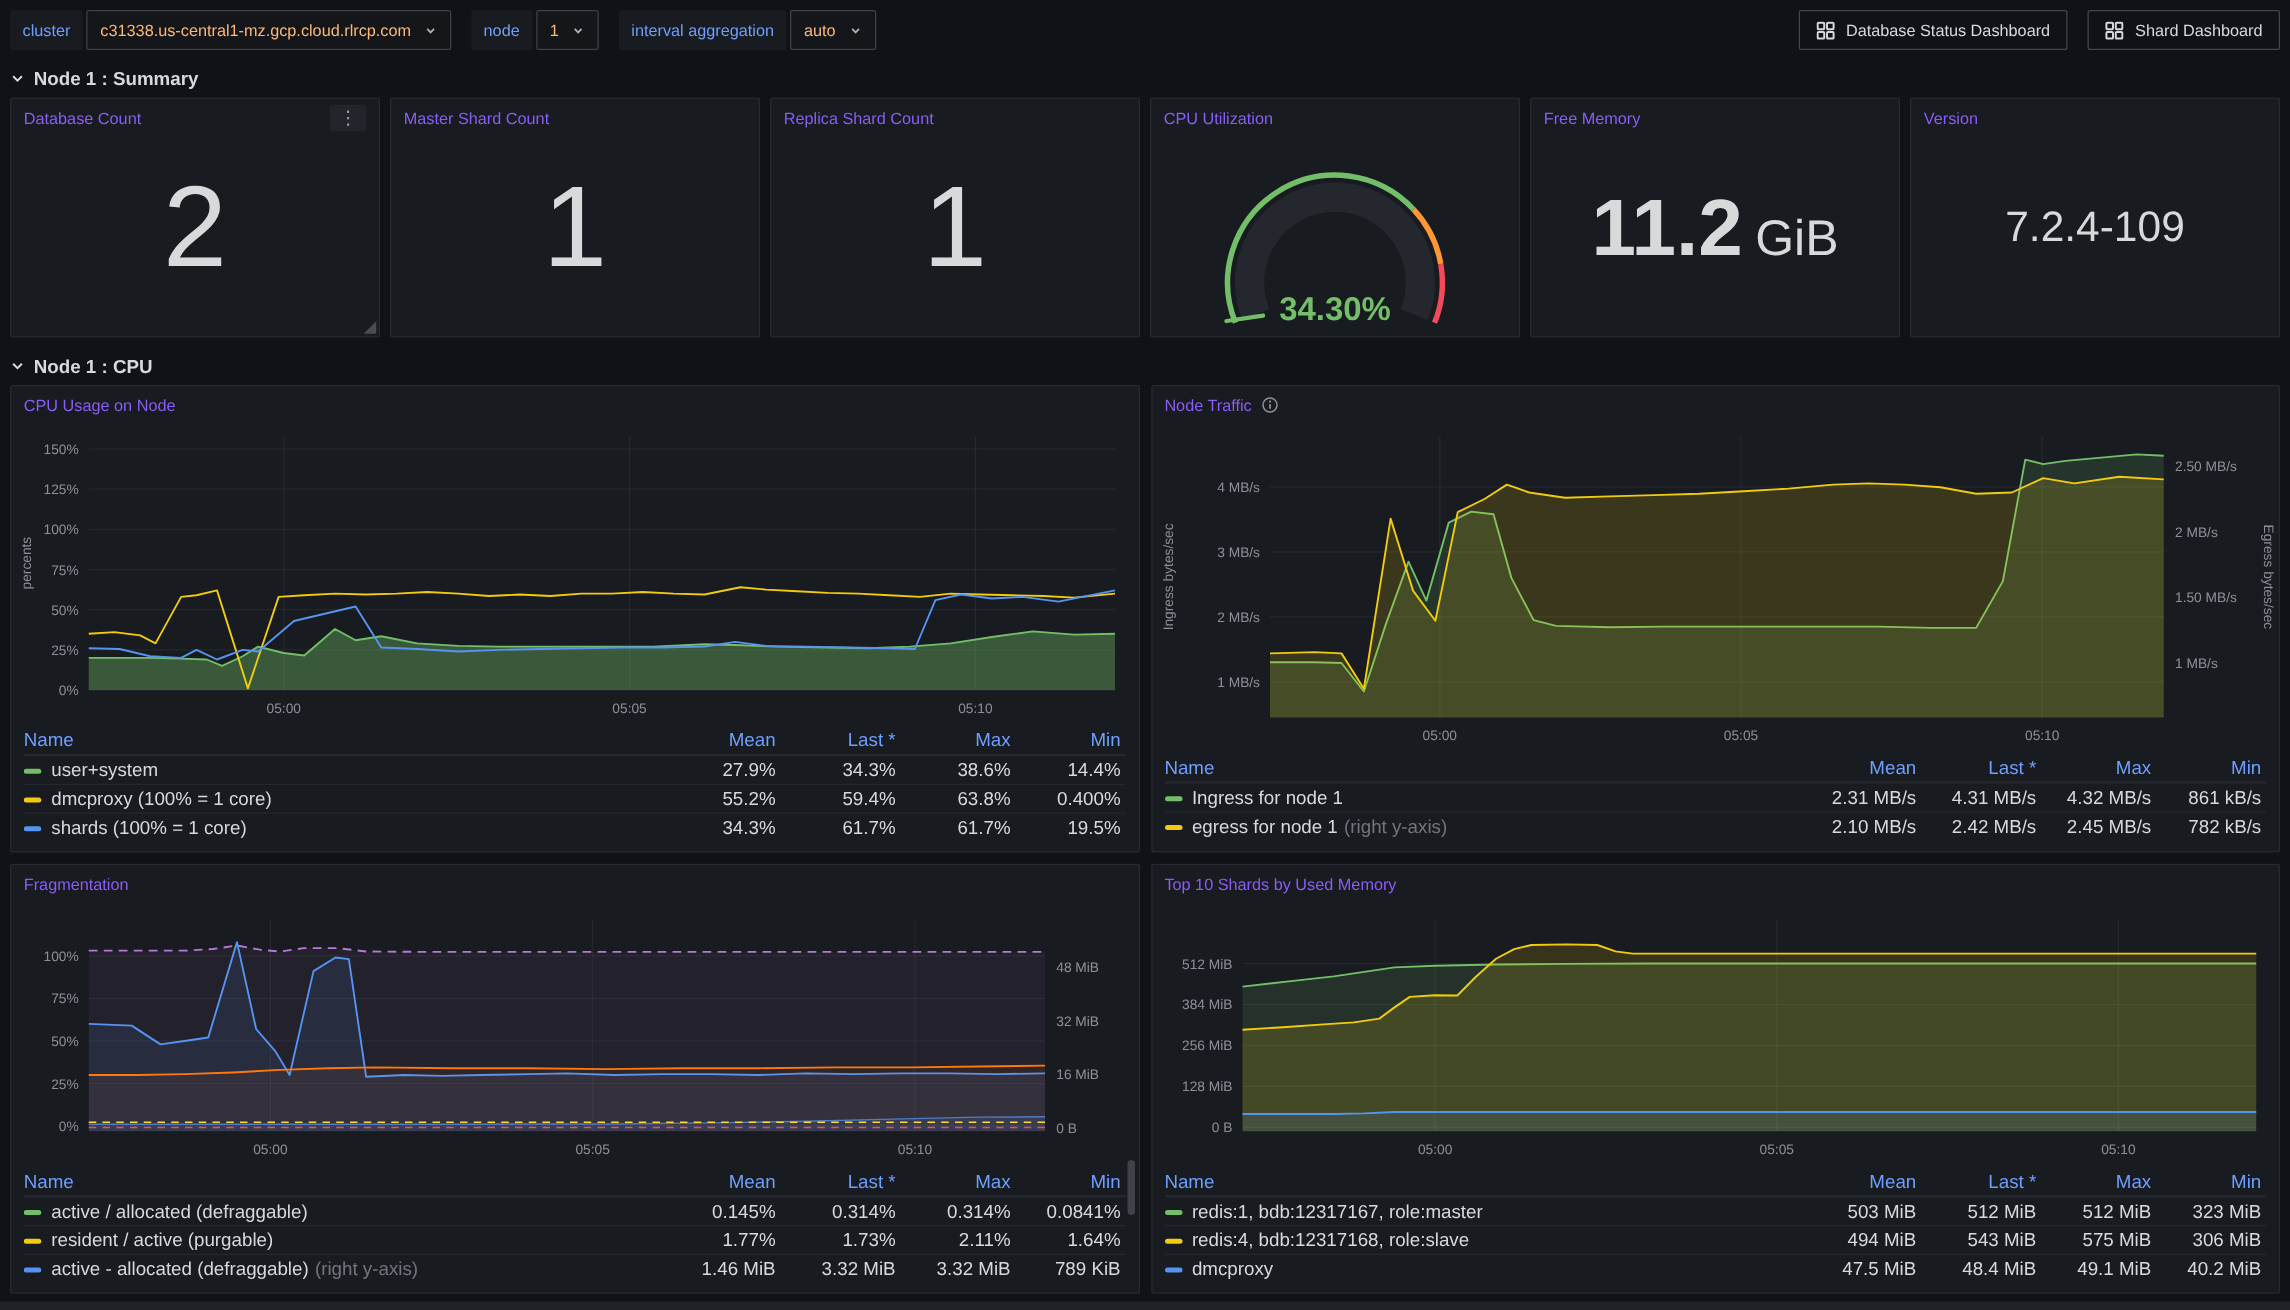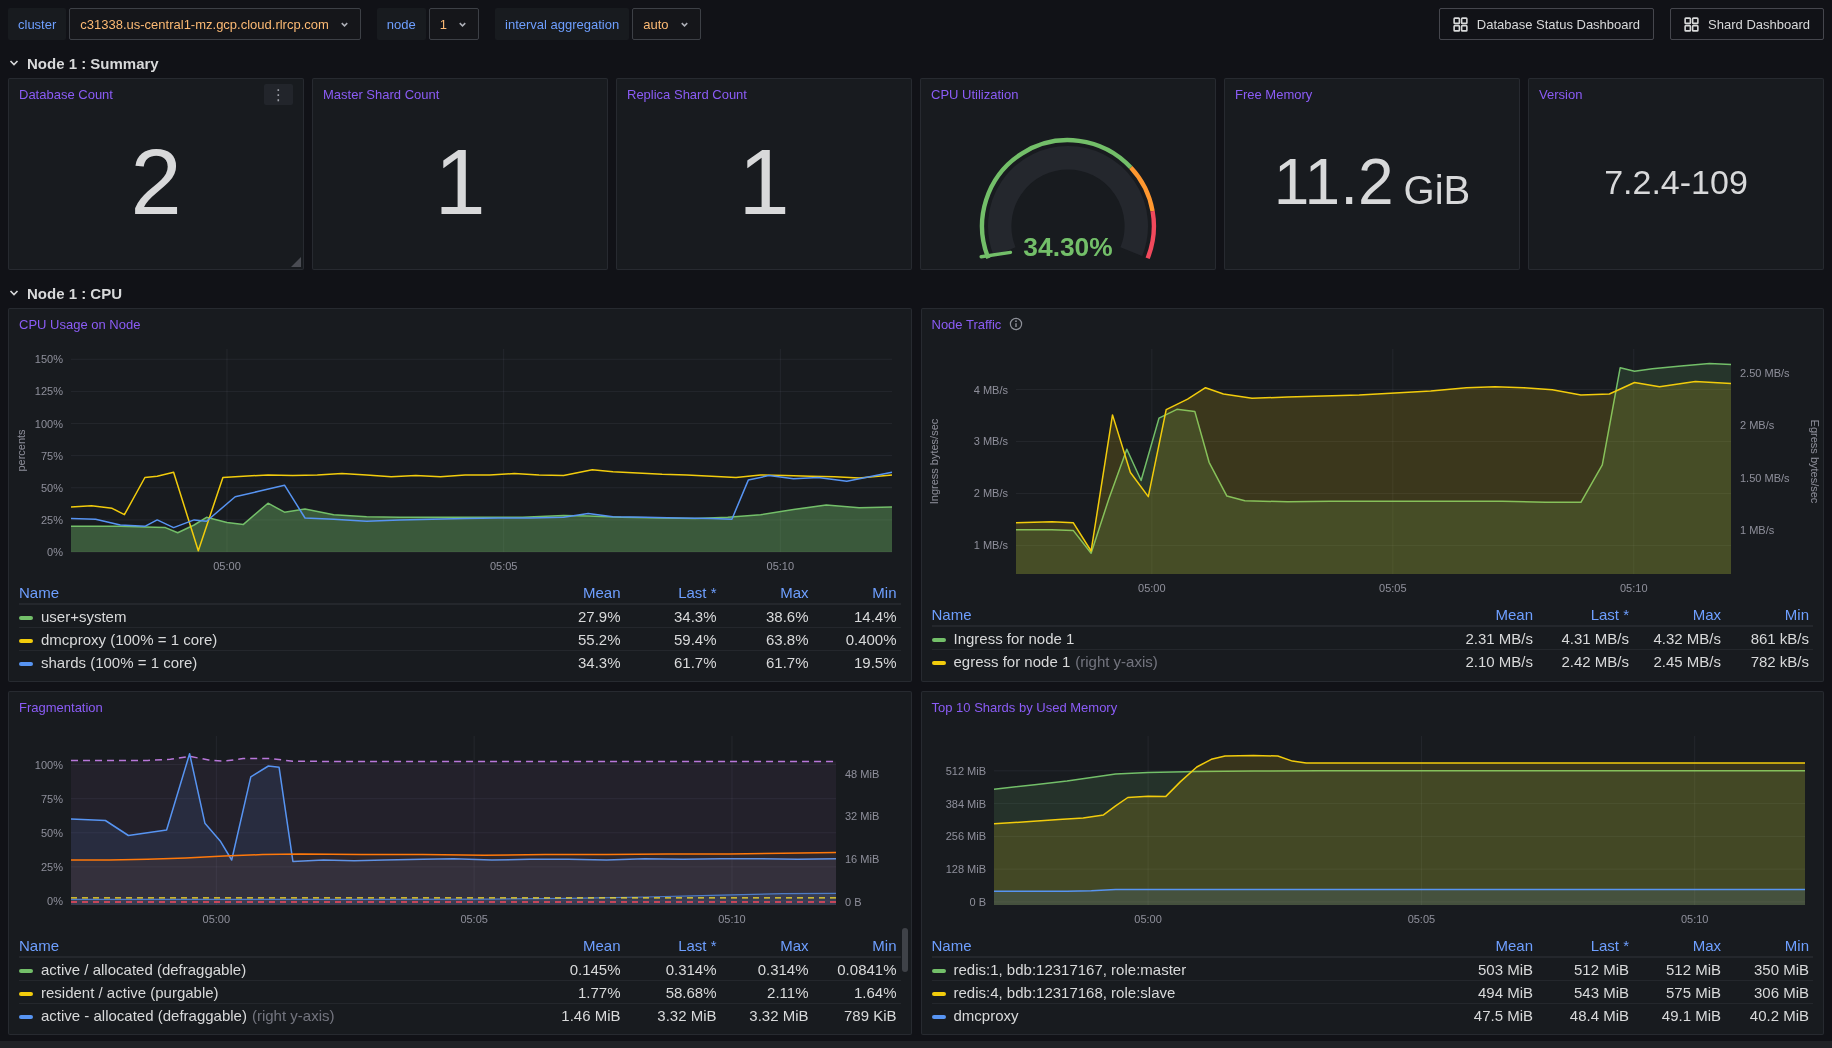--- a/index.html
+++ b/index.html
@@ -15,21 +15,21 @@
 .dash-btn{height:32px;display:flex;align-items:center;gap:9px;padding:0 13px;background:transparent;border:1px solid rgba(204,204,220,0.28);border-radius:2px;color:#d8d9da;font-size:13px;font-weight:500;font-family:Liberation Sans, sans-serif;cursor:pointer;white-space:nowrap}
 .section-header{display:flex;align-items:center;gap:7px;padding:4px 8px;height:30px;font-size:15px;font-weight:600;color:#d8d9da;cursor:pointer}
 .summary-row{display:grid;grid-template-columns:repeat(6,1fr);gap:8px;margin:0 8px;height:186px}
 .panel{background:#181b1f;border:1px solid rgba(204,204,220,0.09);border-radius:2px;position:relative;display:flex;flex-direction:column}
 .panel-header{display:flex;align-items:center;padding:6px 10px;height:30px;flex:none}
 .panel-title{font-size:13px;font-weight:500;color:#8b5cf6}
 .hdr-right{margin-left:auto}
 .stat-body{flex:1;display:flex;align-items:center;justify-content:center;padding-bottom:14px}
 .stat-huge{font-size:92px;font-weight:500;color:#d8d9da;line-height:1}
 .stat-mem{display:flex;align-items:baseline;gap:10px;color:#d8d9da}
-.stat-mem .v{font-size:64px;font-weight:400;line-height:1}
+.stat-mem .v{font-size:64px;font-weight:700;line-height:1}
 .stat-mem .u{font-size:40px;font-weight:500}
 .stat-version{font-size:34px;font-weight:500;color:#d8d9da}
 .kebab{color:#9da0a8;font-size:15px;line-height:1;padding:3px 7px;background:#22252b;border-radius:2px;cursor:pointer}
 .resize-handle{position:absolute;right:2px;bottom:2px;width:0;height:0;border-bottom:10px solid rgba(204,204,220,0.28);border-left:10px solid transparent;cursor:nwse-resize}
 .charts-grid{display:grid;grid-template-columns:1fr 1fr;gap:9px;margin:0 8px}
 .chart-panel svg.chart{display:block;margin:0 4px}
 .gauge-wrap{flex:1;display:flex;align-items:center;justify-content:center}
 .legend-table{margin:2px 10px 6px;font-size:15px}
 .lrow{display:grid;grid-template-columns:1fr 96px 96px 92px 88px;height:23px;align-items:center;border-top:1px solid rgba(204,204,220,0.07)}
 .lrow.lhead{border-top:none;border-bottom:1px solid rgba(204,204,220,0.07)}
@@ -350,21 +350,21 @@
         <div class="lrow">
           <div class="lcell lname"><span class="swatch" style="background: rgb(115, 191, 105);"></span><span>active / allocated (defraggable)</span></div>
           <div class="lcell num">0.145%</div>
           <div class="lcell num">0.314%</div>
           <div class="lcell num">0.314%</div>
           <div class="lcell num">0.0841%</div>
         </div>
         <div class="lrow">
           <div class="lcell lname"><span class="swatch" style="background: rgb(242, 204, 12);"></span><span>resident / active (purgable)</span></div>
           <div class="lcell num">1.77%</div>
-          <div class="lcell num">58.68%</div>
+          <div class="lcell num">1.73%</div>
           <div class="lcell num">2.11%</div>
           <div class="lcell num">1.64%</div>
         </div>
         <div class="lrow">
           <div class="lcell lname"><span class="swatch" style="background: rgb(87, 148, 242);"></span><span>active - allocated (defraggable)</span><span class="lsuffix">(right y-axis)</span></div>
           <div class="lcell num">1.46 MiB</div>
           <div class="lcell num">3.32 MiB</div>
           <div class="lcell num">3.32 MiB</div>
           <div class="lcell num">789 KiB</div>
         </div>
@@ -406,21 +406,21 @@
           <div class="lcell num">Mean</div>
           <div class="lcell num">Last *</div>
           <div class="lcell num">Max</div>
           <div class="lcell num">Min</div>
         </div>
         <div class="lrow">
           <div class="lcell lname"><span class="swatch" style="background: rgb(115, 191, 105);"></span><span>redis:1, bdb:12317167, role:master</span></div>
           <div class="lcell num">503 MiB</div>
           <div class="lcell num">512 MiB</div>
           <div class="lcell num">512 MiB</div>
-          <div class="lcell num">350 MiB</div>
+          <div class="lcell num">323 MiB</div>
         </div>
         <div class="lrow">
           <div class="lcell lname"><span class="swatch" style="background: rgb(242, 204, 12);"></span><span>redis:4, bdb:12317168, role:slave</span></div>
           <div class="lcell num">494 MiB</div>
           <div class="lcell num">543 MiB</div>
           <div class="lcell num">575 MiB</div>
           <div class="lcell num">306 MiB</div>
         </div>
         <div class="lrow">
           <div class="lcell lname"><span class="swatch" style="background: rgb(87, 148, 242);"></span><span>dmcproxy</span></div>

